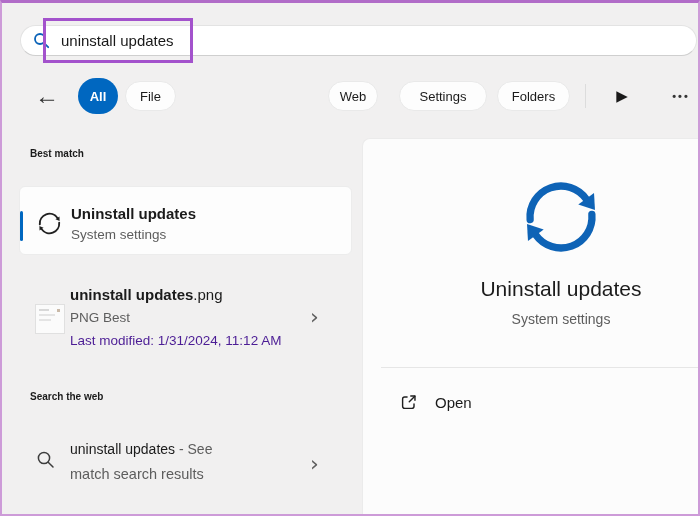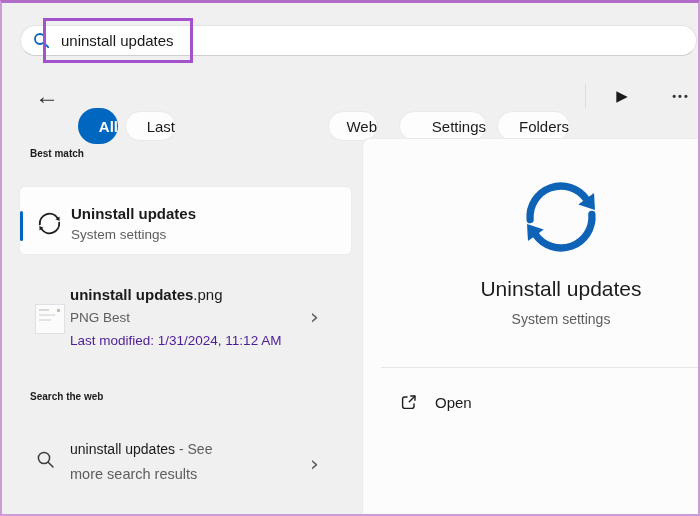--- a/index.html
+++ b/index.html
@@ -24,23 +24,22 @@
   }
   
   .back-arrow {
     position:absolute; left:30px; top:75px; width:30px; height:36px;
     font-size:24px; color:#2f2f2f; display:flex; align-items:center; justify-content:center;
     cursor:pointer;
   }
   .pill {
     position:absolute; top:78px; height:30px; border-radius:16px;
     background:#fdfdfd; border:1px solid #e9e9e9; color:#1b1b1b;
-    font-size:15px; display:flex; align-items:center; justify-content:flex-end;
+    font-size:13px; display:flex; align-items:center; justify-content:center;
     cursor:pointer;
-    margin-top:30px;
   }
   .pill.selected {
     top:75px; height:36px; background:#0067c0; border:none; color:#ffffff;
     font-weight:bold; border-radius:19px;
   }
   #tab-all { left:76px;  width:40px; }
   #tab-apps { left:123px; width:51px; }
   #tab-documents { left:202px; width:102px; }
   #tab-web { left:326px; width:50px; }
   #tab-settings { left:397px; width:88px; }
@@ -134,21 +133,21 @@
   </div>
   <div id="annotation-box"></div>
 
   <div class="back-arrow">
     <span>←</span>
   </div>
   <div id="tab-all" class="pill selected">
     <span>All</span>
   </div>
   <div id="tab-apps" class="pill">
-    <span>Last</span>
+    <span>File</span>
   </div>
   <div id="tab-web" class="pill">
     <span>Web</span>
   </div>
   <div id="tab-settings" class="pill">
     <span>Settings</span>
   </div>
   <div id="tab-folders" class="pill">
     <span>Folders</span>
   </div>
@@ -192,21 +191,21 @@
   <div id="hdr-web" class="section-header">Search the web</div>
 
   <div id="web-row" class="result-row">
     <svg id="web-icon" viewBox="0 0 20 20">
       <circle cx="8" cy="8" r="5.6" fill="none" stroke="#3d3d3d" stroke-width="1.5"></circle>
       <line x1="12.2" y1="12.2" x2="17" y2="17" stroke="#3d3d3d" stroke-width="1.5" stroke-linecap="round"></line>
     </svg>
     <div id="web-line1">
       <span>uninstall updates</span><span class="gray"> - See</span>
     </div>
-    <div id="web-line2" class="gray">more search results</div>
+    <div id="web-line2" class="gray">match search results</div>
     <div id="web-chevron" class="chevron">›</div>
   </div>
 
   <div id="preview-panel">
     <svg id="preview-icon" viewBox="0 0 100 100">
       <path d="M 14.1 53.1 A 36 36 0 0 1 79.5 29.4" fill="none" stroke="#0e63b6" stroke-width="8.5" stroke-linecap="round"></path>
       <polygon points="89.5,41.9 88.4,22.2 70.1,35.6" fill="#0e63b6"></polygon>
       <path d="M 85.9 46.9 A 36 36 0 0 1 20.5 70.6" fill="none" stroke="#0e63b6" stroke-width="8.5" stroke-linecap="round"></path>
       <polygon points="10.5,58.1 11.6,77.8 29.9,64.4" fill="#0e63b6"></polygon>
     </svg>

